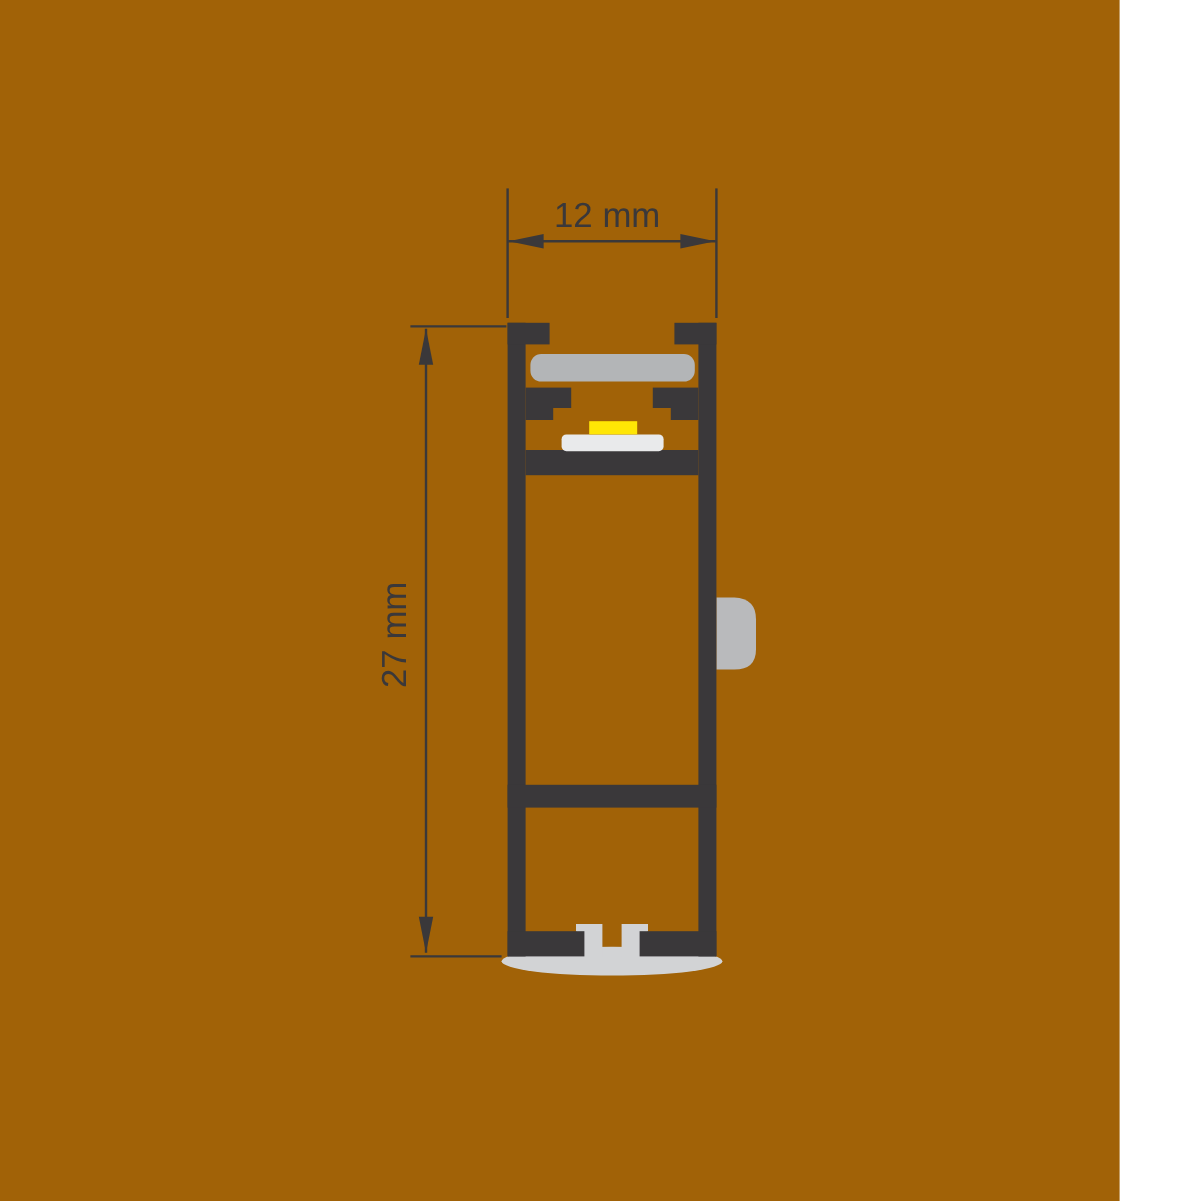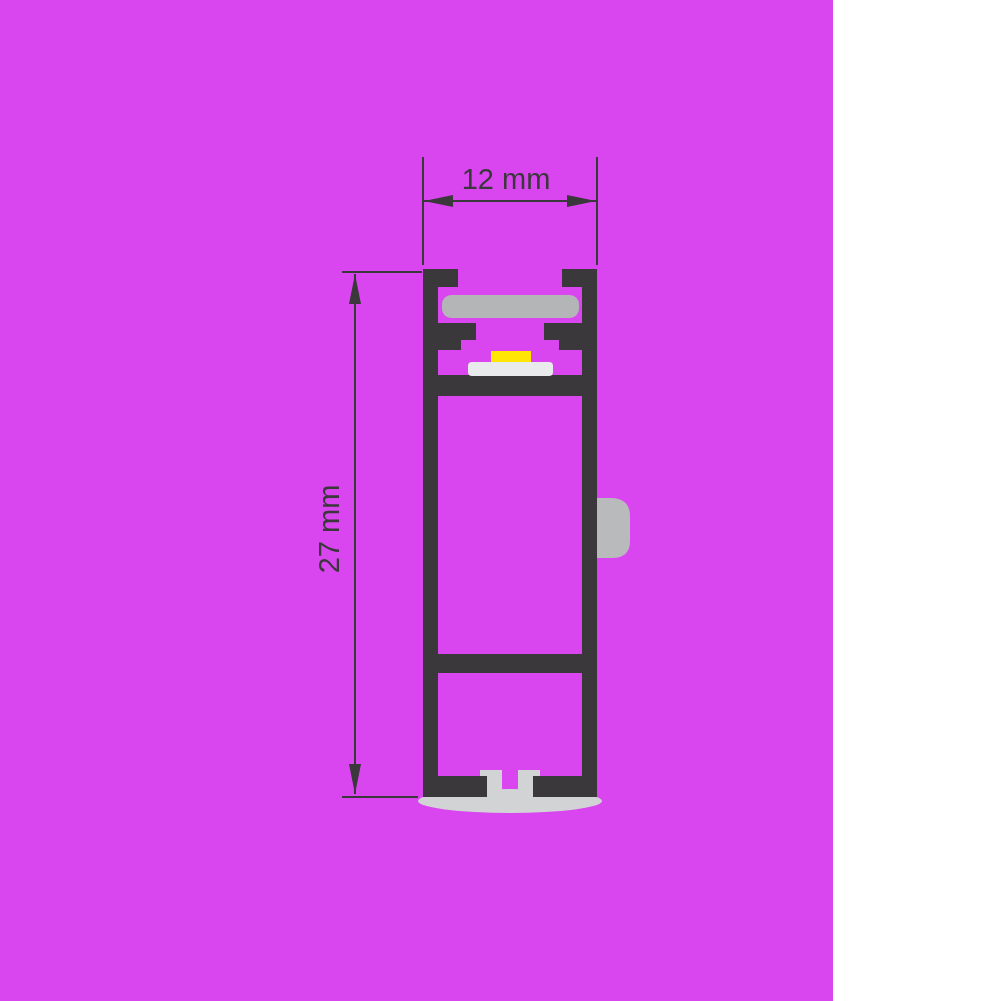--- a/index.html
+++ b/index.html
@@ -2,23 +2,23 @@
 <html><head>
 <meta charset="utf-8">
 <style>
   html, body {
     margin: 0;
     padding: 0;
     background: #ffffff;
   }
   .canvas {
     position: relative;
-    width: 833px;
+    width: 933px;
     height: 1001px;
-    background: #d946ef;
+    background: #a16207;
     overflow: hidden;
   }
   svg {
     display: block;
   }
   .dim-lines line {
     fill: none;
     stroke-width: 2;
   }
   .dim-fills {

